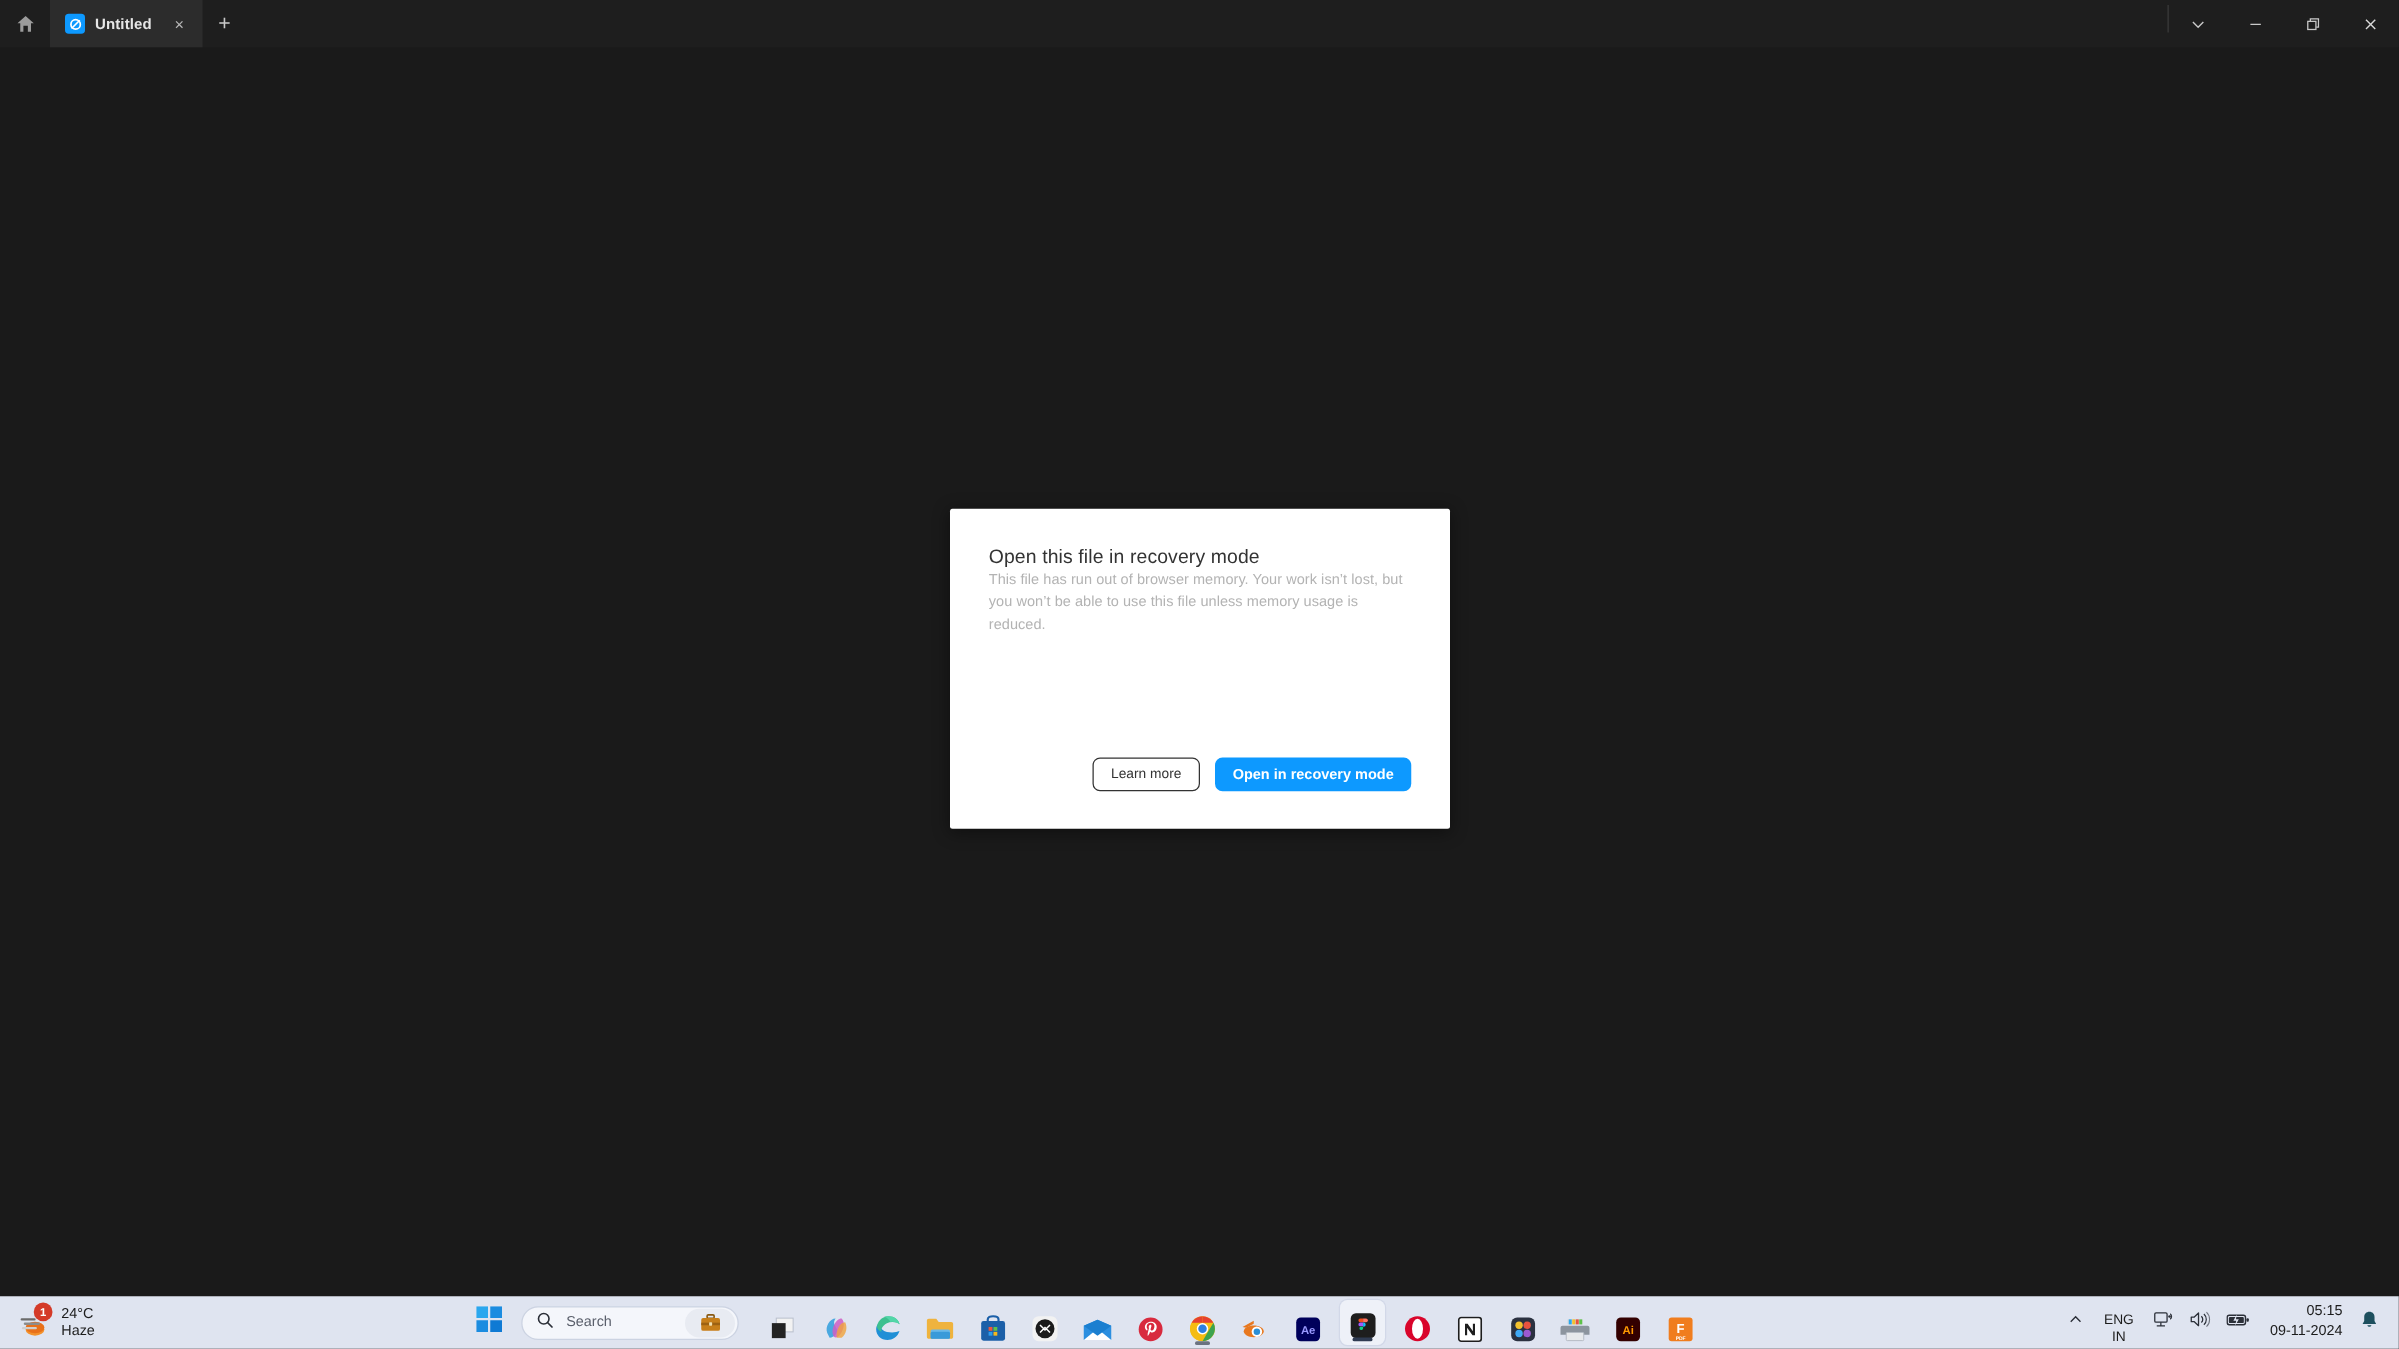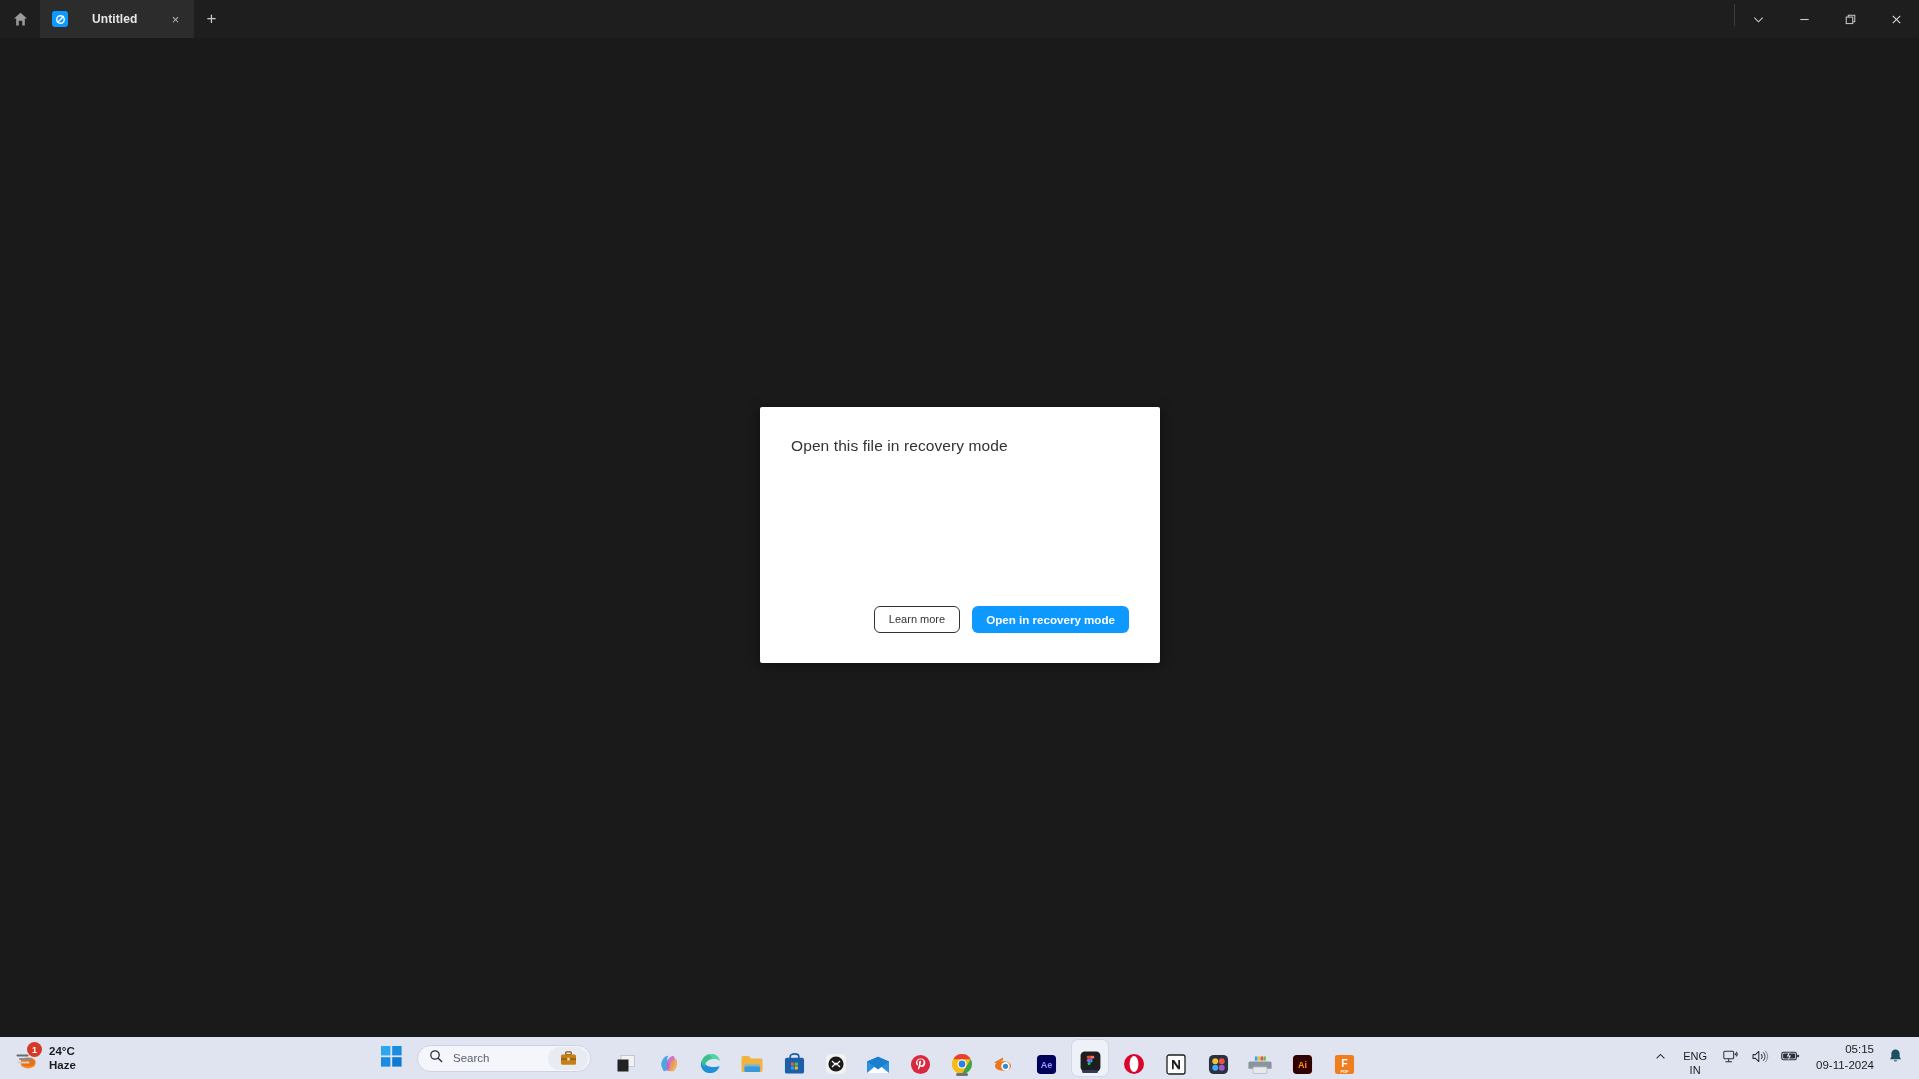--- a/index.html
+++ b/index.html
@@ -17,21 +17,21 @@
     display:flex; align-items:flex-end;
   }
   #home-btn{
     width:40px; height:38px; display:flex; align-items:center; justify-content:center;
     cursor:pointer;
   }
   .home-glyph{ width:15px; height:14px; display:block; }
 
   #tabstrip{ display:flex; align-items:flex-end; height:38px; }
   .tab{
-    display:flex; align-items:center; gap:24px;
+    display:flex; align-items:center; gap:8px;
     height:38px; padding:0 11px 0 12px;
     background:#2c2c2c;
     min-width:120px;
     cursor:pointer;
   }
   .tab-favicon{
     width:16px; height:16px; border-radius:3px; background:#0d99ff;
     display:flex; align-items:center; justify-content:center; flex:0 0 auto;
   }
   .tab-title{
@@ -103,21 +103,21 @@
     display:flex; align-items:center; gap:9px;
     padding:0 12px 0 14px; height:42px; cursor:pointer;
   }
   #weather-icon-wrap{ position:relative; width:26px; height:26px; }
   #weather-badge{
     position:absolute; left:13px; top:-3px;
     width:15px; height:15px; border-radius:50%;
     background:#d43a28; color:#fff; font-size:9px; font-weight:bold;
     display:flex; align-items:center; justify-content:center;
   }
-  #weather-text{ line-height:1.25;font-weight:bold; }
+  #weather-text{ line-height:1.25; }
   #weather-temp{ font-size:11.5px; color:#1c1c1c; }
   #weather-cond{ font-size:11.5px; color:#1c1c1c; }
 
   #tb-left-spacer{ flex:1 1 auto; }
   #tb-center{
     display:flex; align-items:center; gap:0px;
   }
   #start-btn{
     width:40px; height:42px; display:flex; align-items:center; justify-content:center;
     cursor:pointer;
@@ -228,20 +228,21 @@
         <line x1="11" y1="3" x2="3" y2="11" stroke="#d8d8d8" stroke-width="1.2"></line>
       </svg>
     </span>
   </div>
 </div>
 
 <div id="canvas"></div>
 
 <div id="modal">
   <div id="modal-title">Open this file in recovery mode</div>
+  <p class="modal-para">This file has run out of browser memory. Your work isn’t lost, but you won’t be able to use this file unless memory usage is reduced.</p>
 
   <div id="modal-actions">
     <button id="btn-learn-more">Learn more</button>
     <button id="btn-open-recovery">Open in recovery mode</button>
   </div>
 </div>
 
 <div id="taskbar">
 
   <div id="weather">

